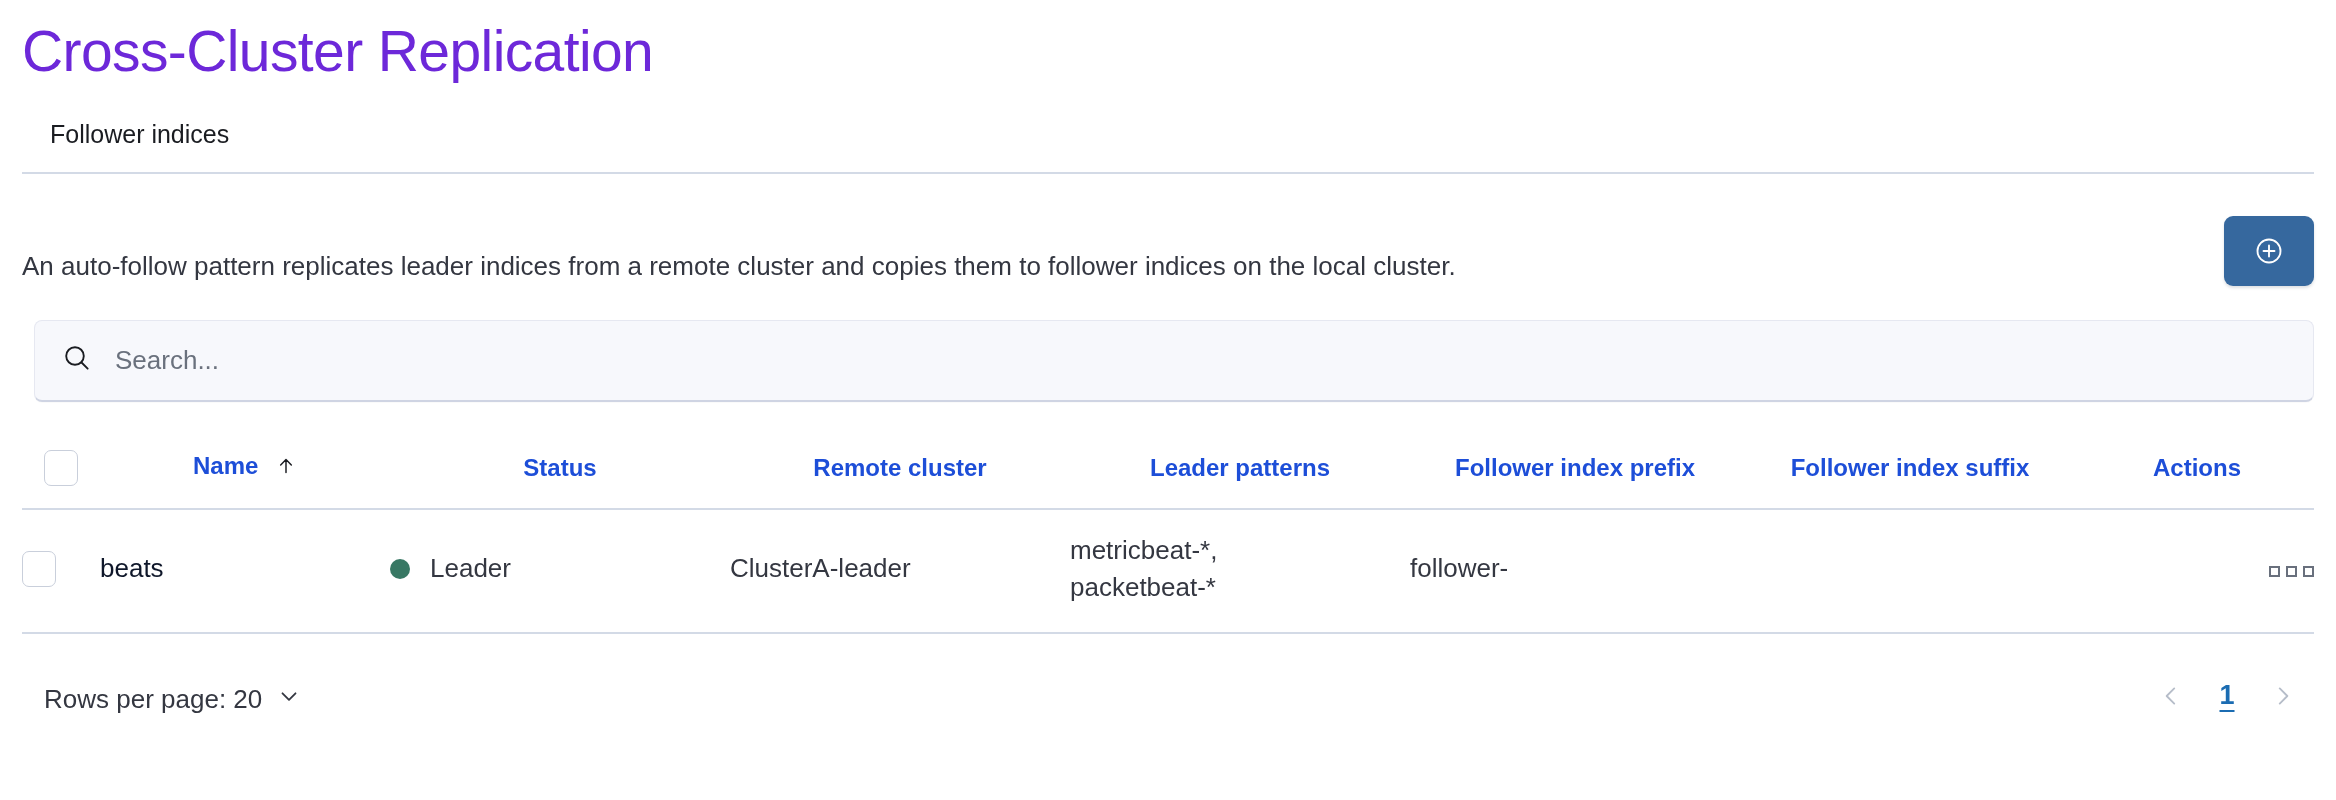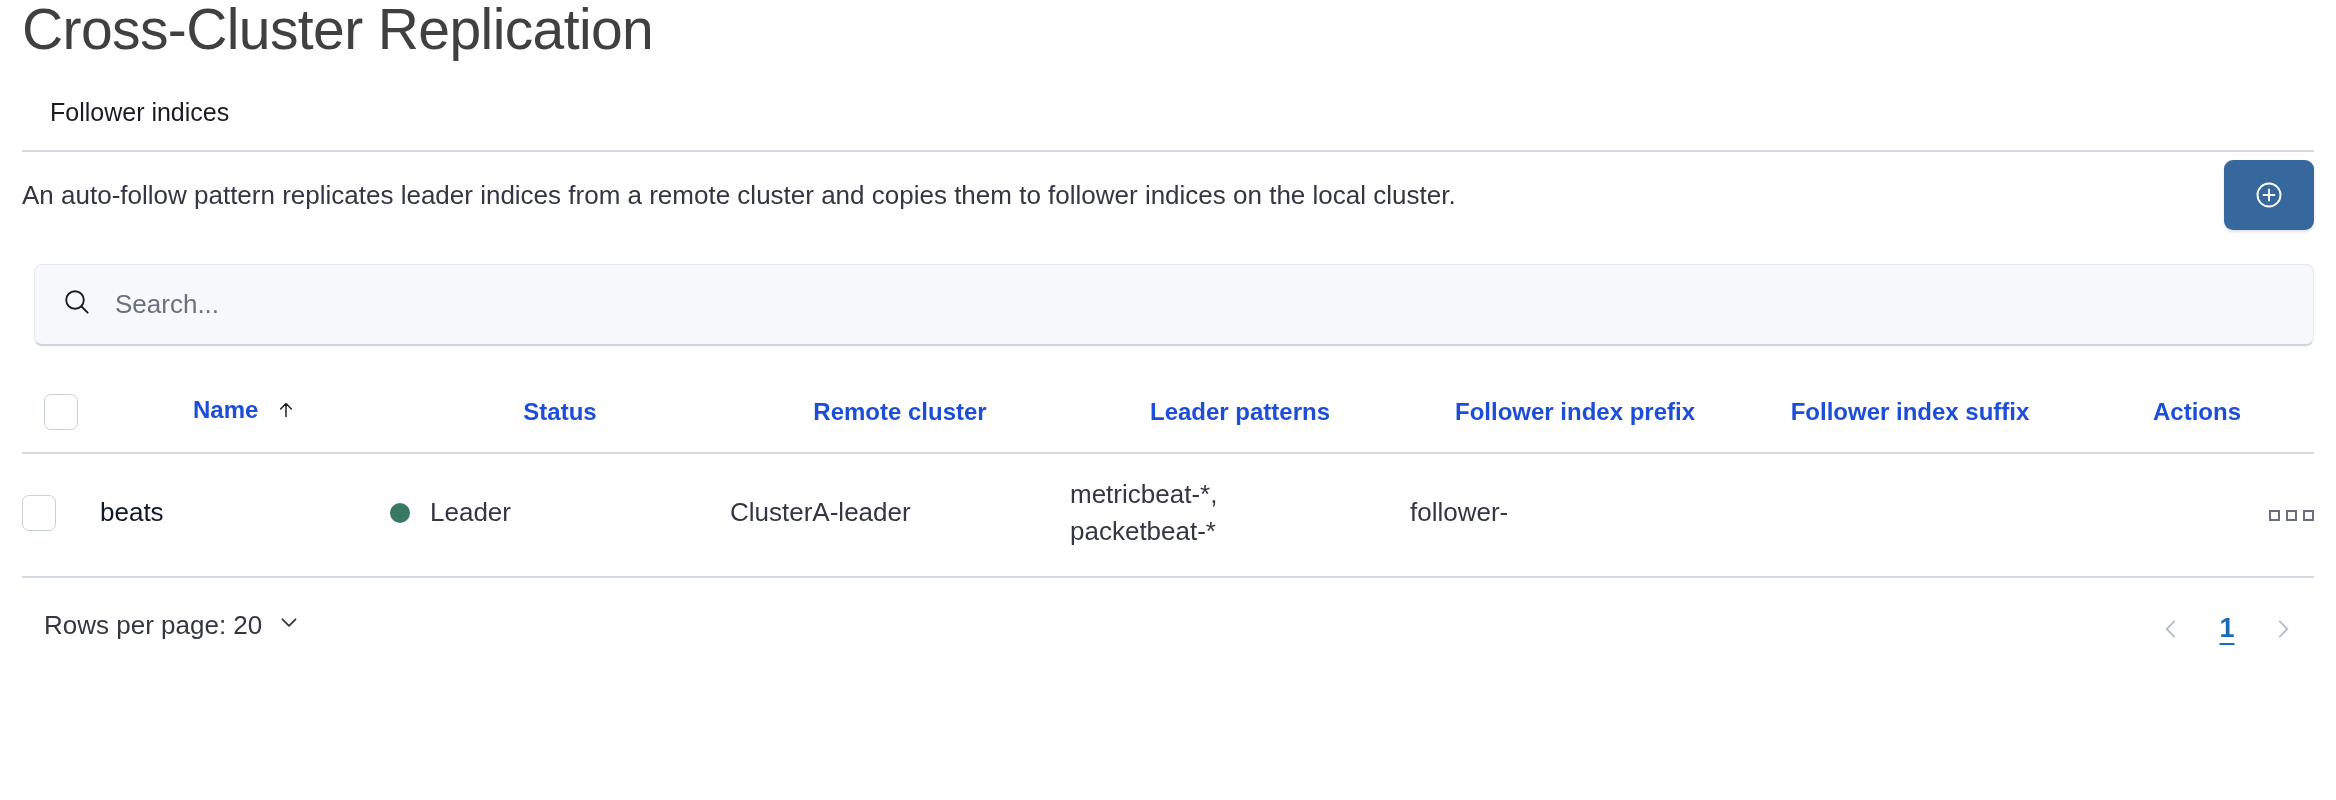--- a/index.html
+++ b/index.html
@@ -16,22 +16,23 @@
     width: 2336px;
     height: 800px;
     padding: 0 22px;
   }
 
   
   .page-title {
     font-size: 57px;
     font-weight: 400;
     letter-spacing: -0.6px;
-    color: #404040;
+    color: #6d28d9;
     line-height: 1.05;
+    padding-top: 22px;
     white-space: nowrap;
   }
 
   
   .tabs {
     position: relative;
     margin-top: 34px;
     height: 58px;
     display: flex;
     align-items: flex-start;
@@ -68,23 +69,23 @@
     left: 0;
     right: 0;
     bottom: 0;
     height: 5px;
     background: #1b6cb2;
     z-index: 2;
   }
 
   
   .intro {
-    margin-top: 10px;
-    display: flex;
-    align-items: center;
+    margin-top: 44px;
+    display: flex;
+    align-items: flex-end;
     justify-content: space-between;
   }
   .intro-text {
     font-size: 26px;
     line-height: 1.45;
     color: #343741;
     max-width: 1700px;
   }
   .cta-button {
     flex: none;
@@ -217,23 +218,23 @@
   .actions-icon i {
     display: block;
     width: 11px;
     height: 11px;
     border: 2px solid #69707d;
     background: transparent;
   }
 
   
   .table-footer {
-    margin-top: 31px;
-    display: flex;
-    align-items: flex-start;
+    margin-top: 42px;
+    display: flex;
+    align-items: flex-end;
     justify-content: space-between;
   }
   .rows-per-page {
     display: inline-flex;
     align-items: center;
     gap: 14px;
     font-size: 26px;
     color: #343741;
     cursor: pointer;
     padding-left: 22px;

